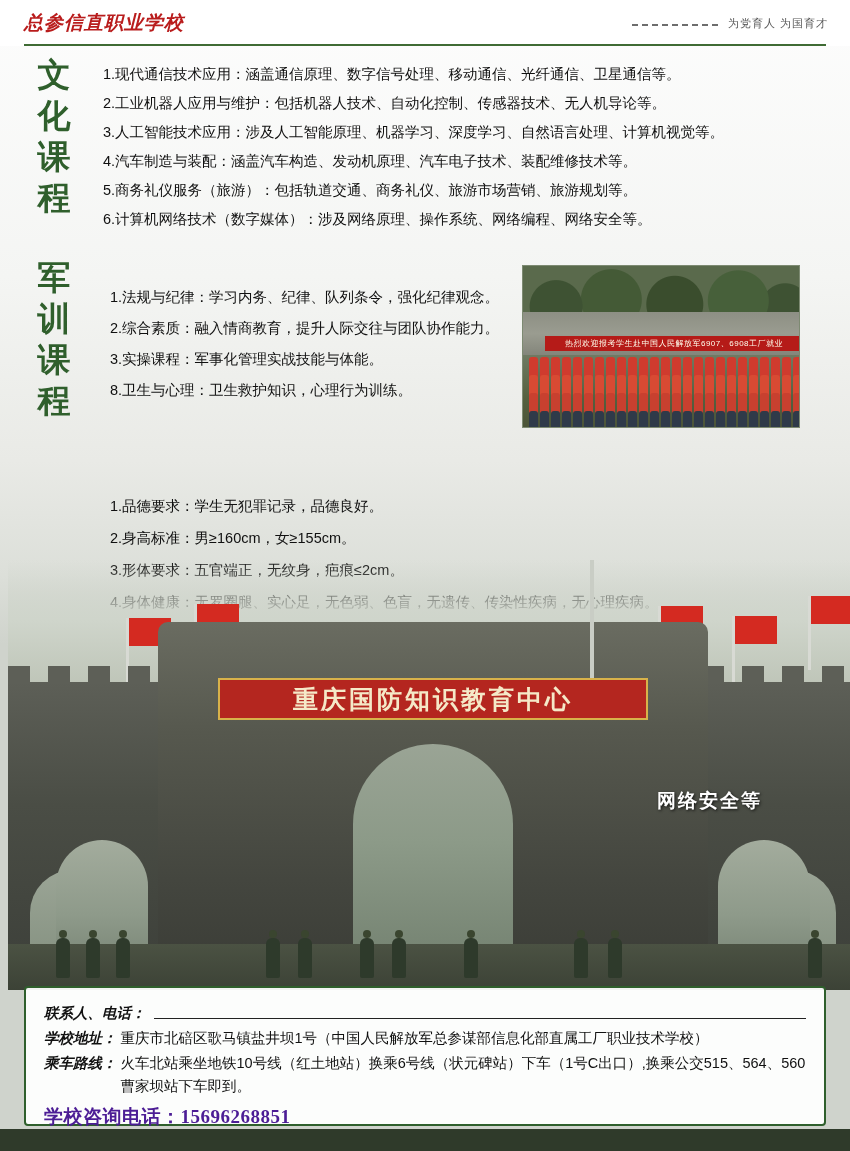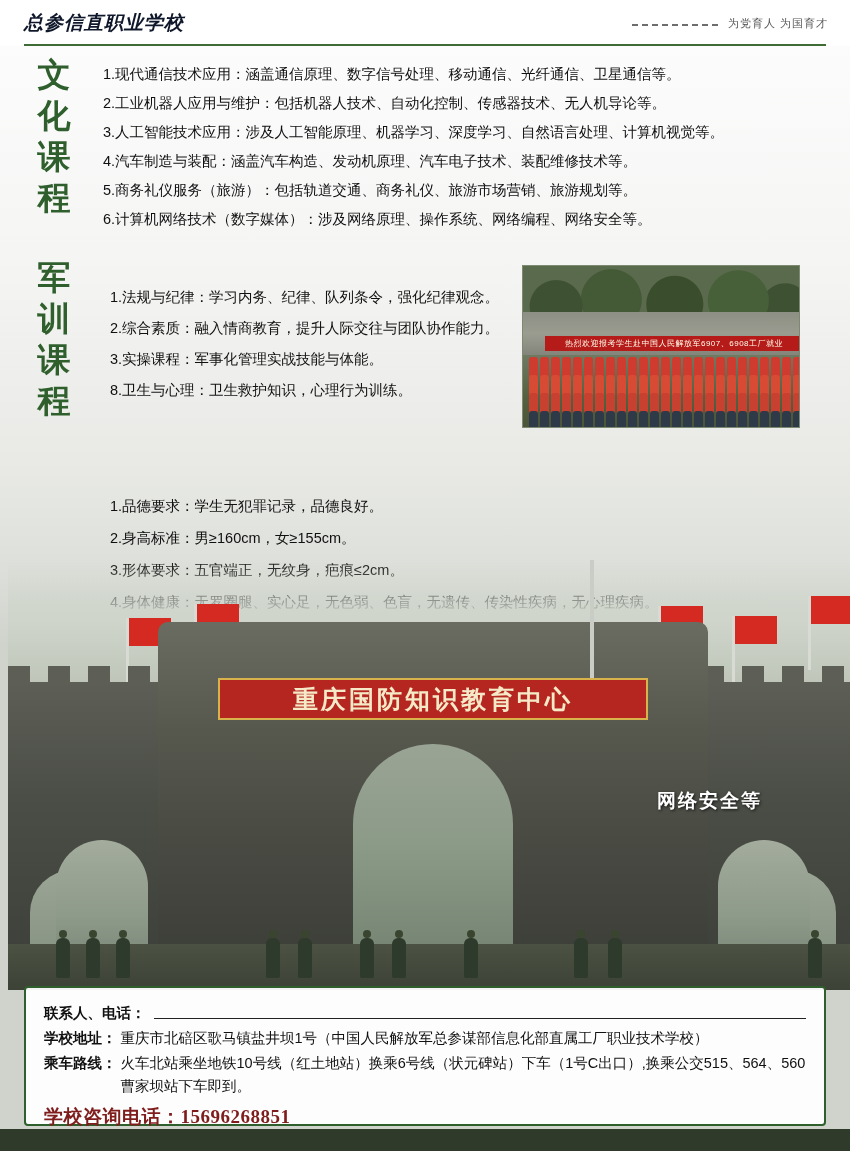--- a/index.html
+++ b/index.html
@@ -20,21 +20,21 @@
   .top-bar {
     position: absolute; top: 0; left: 0; width: 850px; height: 46px;
     background: #ffffff;
   }
   .logo-wrap {
     position: absolute; left: 24px; top: 10px;
     display: flex; align-items: center;
   }
   .logo-text {
     font-family: "Liberation Serif", serif;
-    font-size: 19px; font-weight: bold; color: #0f172a;
+    font-size: 19px; font-weight: bold; color: #b91c1c;
     letter-spacing: 1px;
     font-style: italic;
   }
   .top-right {
     position: absolute; right: 22px; top: 16px;
     display: flex; align-items: center; gap: 6px;
   }
   .dash-line {
     display: inline-block; width: 86px; height: 0;
     border-top: 2px solid #6d6d6d;
@@ -227,29 +227,29 @@
     background: rgba(255,255,255,0.94);
     border: 2px solid #2f5f2c;
     border-radius: 4px;
     padding: 14px 18px 10px 18px;
   }
   .contact-row {
     display: flex; align-items: flex-start;
     font-size: 14.5px; color: #111; line-height: 23px;
     margin-bottom: 2px;
   }
-  .contact-label { font-weight: bold; white-space: nowrap; margin-right: 4px; }
+  .contact-label { font-weight: bold; white-space: nowrap; margin-right: 4px; font-style: italic; }
   .contact-value { flex: 1; }
   .underline-fill {
     flex: 1; border-bottom: 1.5px solid #222; height: 17px; margin-left: 4px;
   }
   .contact-phone {
     margin-top: 6px;
     font-family: "Liberation Serif", serif;
-    font-size: 19px; font-weight: bold; color: #7f1d1d;
+    font-size: 19px; font-weight: bold; color: #4c1d95;
     letter-spacing: 0.5px;
   }
   .bottom-edge {
     position: absolute; left: 0; bottom: 0; width: 850px; height: 22px;
     background: #2f3a2a;
   }
 </style>
 </head>
 <body>
 

